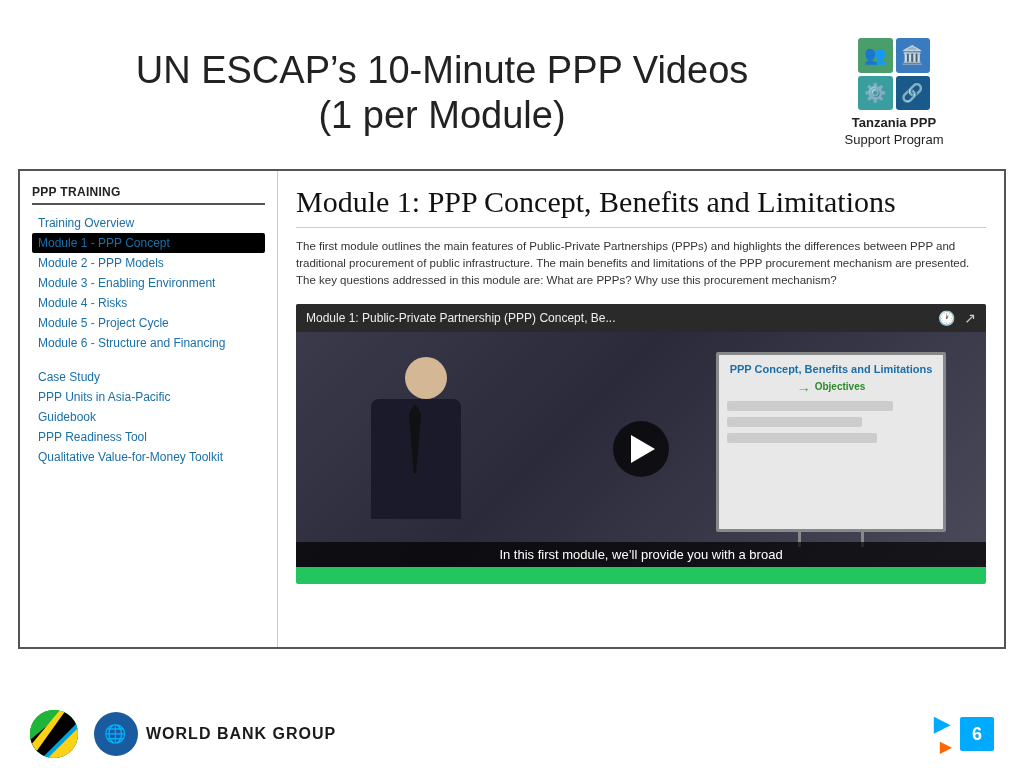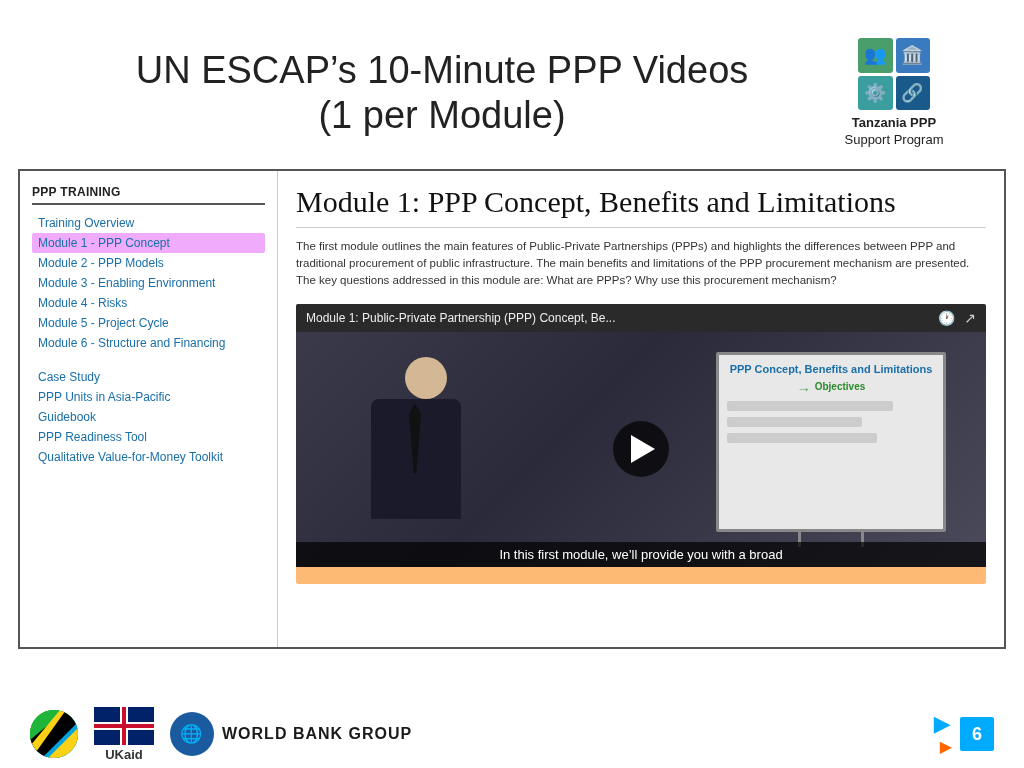--- a/index.html
+++ b/index.html
@@ -101,21 +101,21 @@
       font-size: 12px;
       color: #1a6fa8;
       padding: 3px 6px;
       cursor: pointer;
       display: block;
       text-decoration: none;
       border-radius: 2px;
     }
 
     .sidebar-item.active {
-      background: #f0abfc;
+      background: #000000;
       color: #1a6fa8;
     }
 
     .sidebar-section-gap {
       margin-top: 14px;
     }
 
     
     .main-content {
       flex: 1;
@@ -138,21 +138,21 @@
       color: #333;
       line-height: 1.5;
       margin-bottom: 14px;
     }
 
     
     .video-container {
       position: relative;
       width: 100%;
       height: 280px;
-      background: #fdba74;
+      background: #22c55e;
       border-radius: 2px;
       overflow: hidden;
     }
 
     .video-top-bar {
       background: #2a2a2a;
       padding: 6px 10px;
       display: flex;
       align-items: center;
       justify-content: space-between;
@@ -561,29 +561,20 @@
           <rect width="48" height="48" fill="#1eb53a"></rect>
           <polygon points="0,48 0,0 48,0" fill="#1eb53a"></polygon>
           <polygon points="0,48 48,0 48,48" fill="#00a3dd"></polygon>
           <polygon points="0,48 0,30 36,0 48,0 48,12 12,48" fill="#000"></polygon>
           <polygon points="0,42 0,36 30,0 36,0 6,42" fill="#fcd116"></polygon>
           <polygon points="42,48 48,48 48,18 18,48" fill="#fcd116"></polygon>
         </svg>
       </div>
     </div>
 
-    <div style="display:flex;flex-direction:column;align-items:center;">
-      <div class="flag-uk">
-        <div class="uk-cross-h"></div>
-        <div class="uk-cross-v"></div>
-        <div class="uk-cross-h-red"></div>
-        <div class="uk-cross-v-red"></div>
-      </div>
-      <div class="ukaid-label">UKaid</div>
-    </div>
 
     <div class="worldbank-logo">
       <div class="wb-circle">🌐</div>
       <div class="wb-text">WORLD BANK GROUP</div>
     </div>
   </div>
 
   <div class="footer-right">
     <div style="display:flex;flex-direction:column;gap:4px;">
       <span style="font-size:22px;color:#00aaff;line-height:1;">▶</span>

